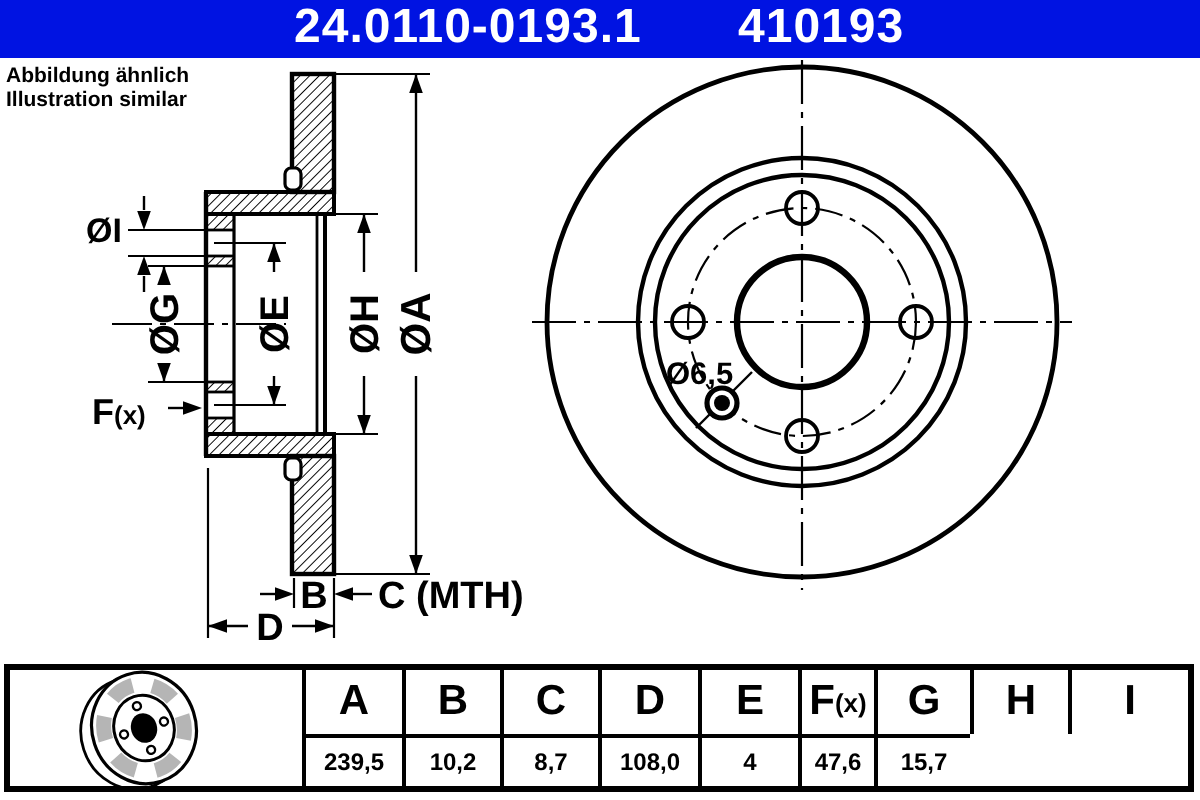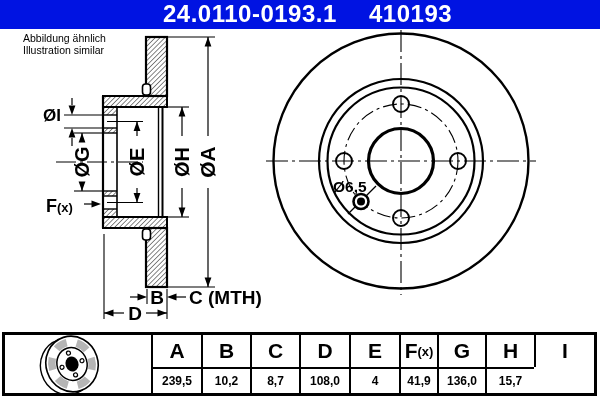--- a/index.html
+++ b/index.html
@@ -3,24 +3,24 @@
 <meta charset="utf-8">
 <style>
   html,body{margin:0;padding:0;background:#888;}
   .screen{
     position:relative;width:600px;height:400px;background:#ffffff;overflow:hidden;
     font-family:"Liberation Sans","DejaVu Sans",sans-serif;color:#000;
   }
   
   .hdr{position:absolute;left:0;top:0;width:600px;height:29px;}
   .hdr .pn{position:absolute;top:0px;color:#fff;font-size:24px;font-weight:bold;white-space:nowrap;letter-spacing:0.5px;}
-  .pn1{left:147px;margin-left:16px;}
+  .pn1{left:147px;}
   .pn2{left:369px;}
   
-  .note{position:absolute;left:3px;top:32px;font-size:10.5px;font-weight:normal;line-height:12px;white-space:nowrap;margin-left:20px;}
+  .note{position:absolute;left:3px;top:32px;font-size:10.5px;font-weight:bold;line-height:12px;white-space:nowrap;}
   
   svg.draw{position:absolute;left:0;top:0;}
   svg text{font-family:"Liberation Sans","DejaVu Sans",sans-serif;font-weight:bold;fill:#000;}
   
   .spec{
     position:absolute;left:2px;top:332px;width:595px;height:64px;
     border:3px solid #000;background:#fff;box-sizing:border-box;
     display:grid;
     grid-template-columns:146px 50px 49px 49px 50px 50px 38px 48px 49px 1fr;
     grid-template-rows:32px 1fr;
@@ -198,18 +198,17 @@
       </div>
     <div class="tc th" style="grid-row:1">G</div>
     <div class="tc th" style="grid-row:1">H</div>
     <div class="tc th" style="grid-row:1">I</div>
 
     <div class="tc td" style="grid-row:2">239,5</div>
     <div class="tc td" style="grid-row:2">10,2</div>
     <div class="tc td" style="grid-row:2">8,7</div>
     <div class="tc td" style="grid-row:2">108,0</div>
     <div class="tc td" style="grid-row:2">4</div>
-    <div class="tc td" style="grid-row:2">41,9</div>
-    <div class="tc td" style="grid-row:2">136,0</div>
+    <div class="tc td" style="grid-row:2">47,6</div>
     <div class="tc td" style="grid-row:2">15,7</div>
   </div>
 
 </div>
 
 </body></html>

